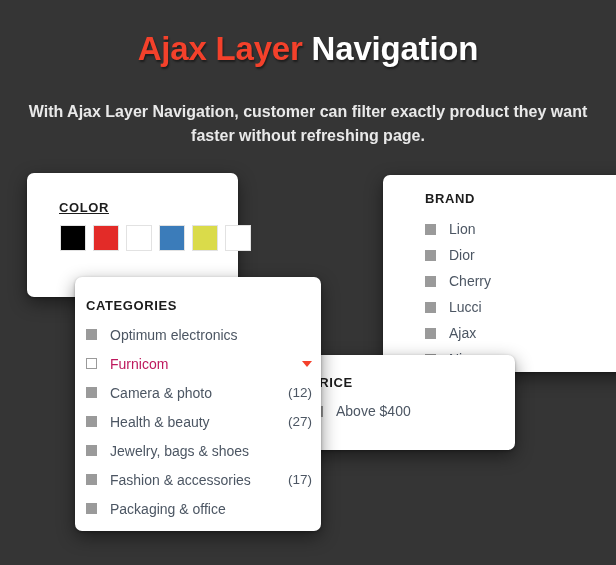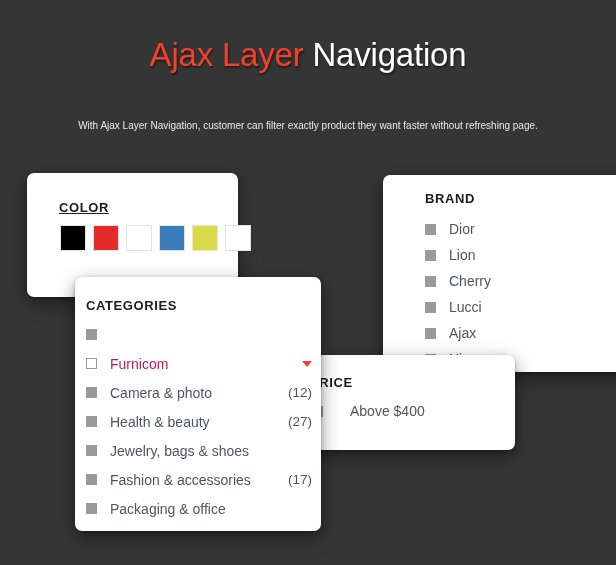--- a/index.html
+++ b/index.html
@@ -17,39 +17,39 @@
 
   
   .header {
     position: absolute;
     left: 0;
     top: 0;
     width: 616px;
     text-align: center;
   }
   .page-title {
-    margin: 12px;
+    margin: 6px;
     padding-top: 22px;
     font-size: 33px;
-    font-weight: normal;
+    font-weight: bold;
     line-height: 42px;
     color: #ffffff;
     letter-spacing: -0.2px;
     text-shadow: 1px 2px 2px rgba(0,0,0,0.45);
   }
   .page-title .accent {
     color: #f4412b;
   }
   .page-subtitle {
-    margin: 16px;
+    margin: 8px;
     padding-top: 22px;
-    font-size: 10px;
+    font-size: 16px;
     line-height: 24px;
     color: #e9e9e9;
-    font-weight: normal;
+    font-weight: bold;
   }
 
   
   .panel {
     position: absolute;
     background: #ffffff;
     border-radius: 7px;
     box-shadow: 0 6px 18px rgba(0,0,0,0.45), 0 1px 3px rgba(0,0,0,0.3);
     box-sizing: border-box;
   }
@@ -197,21 +197,20 @@
     top: 20px;
   }
   #price-panel .list {
     position: absolute;
     left: 12px;
     top: 45px;
     width: 160px;
   }
   #price-panel .filter-row {
     height: 22px;
-    gap: 14px;
   }
   #price-panel .cb { margin-right: 13px; }
 </style>
 </head>
 <body style="background: rgb(53, 53, 53);">
 
 <div class="header">
   <h1 class="page-title"><span class="accent">Ajax Layer</span><span> Navigation</span></h1>
   <p class="page-subtitle">With Ajax Layer Navigation, customer can filter exactly product they want faster without refreshing page.</p>
 </div>
@@ -226,25 +225,25 @@
     <div class="swatch" style="background: rgb(218, 219, 74);"></div>
     <div class="swatch" style="background: rgb(255, 255, 255);"></div>
   </div>
 </div>
 
 <div class="panel" id="brand-panel">
   <div class="panel-title">BRAND</div>
   <div class="list" id="brand-list">
       <div class="filter-row">
         <span class="cb filled"></span>
+        <span class="filter-label">Lion</span>
+      </div>
+      <div class="filter-row">
+        <span class="cb filled"></span>
         <span class="filter-label">Dior</span>
-      </div>
-      <div class="filter-row">
-        <span class="cb filled"></span>
-        <span class="filter-label">Lion</span>
       </div>
       <div class="filter-row">
         <span class="cb filled"></span>
         <span class="filter-label">Cherry</span>
       </div>
       <div class="filter-row">
         <span class="cb filled"></span>
         <span class="filter-label">Lucci</span>
       </div>
       <div class="filter-row">
@@ -256,20 +255,21 @@
         <span class="filter-label">Nice</span>
       </div>
     </div>
 </div>
 
 <div class="panel" id="categories-panel">
   <div class="panel-title">CATEGORIES</div>
   <div class="list" id="categories-list">
       <div class="filter-row">
         <span class="cb filled"></span>
+        <span class="filter-label">Optimum electronics</span>
       </div>
       <div class="filter-row">
         <span class="cb outline"></span>
         <span class="filter-label active">Furnicom</span>
         <span class="caret"></span>
       </div>
       <div class="filter-row">
         <span class="cb filled"></span>
         <span class="filter-label">Camera &amp; photo</span>
         <span class="filter-count">(12)</span>

